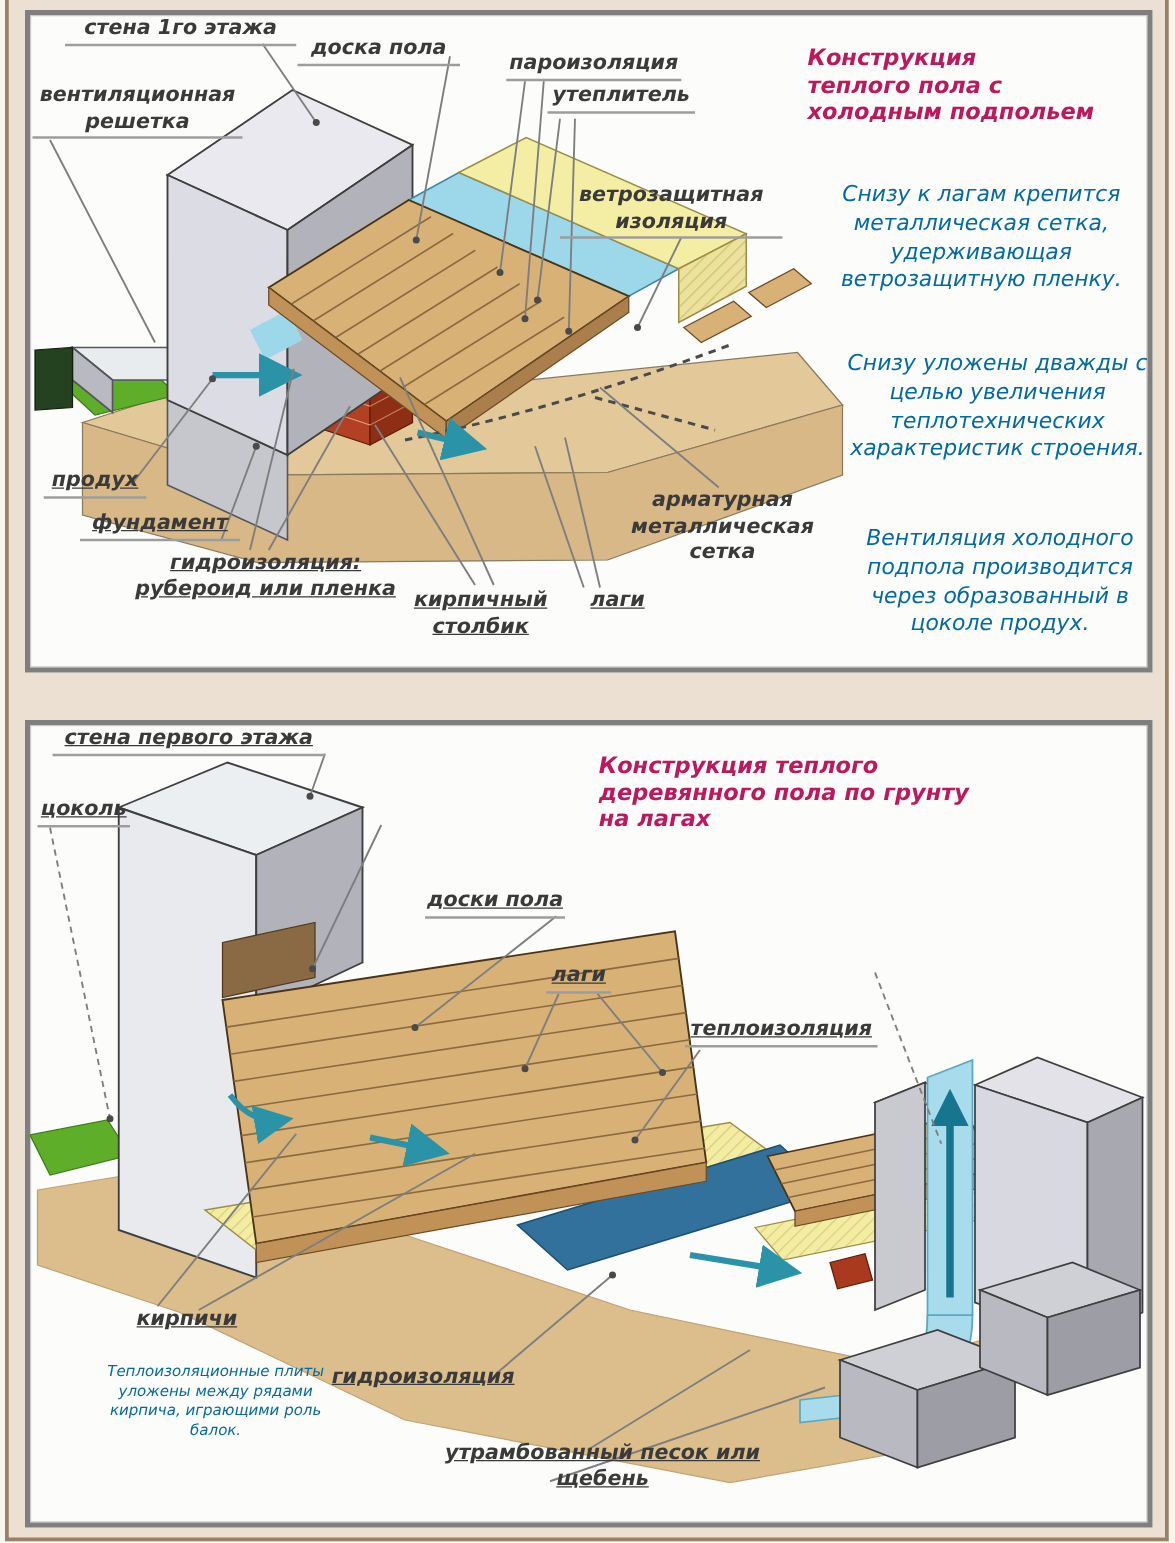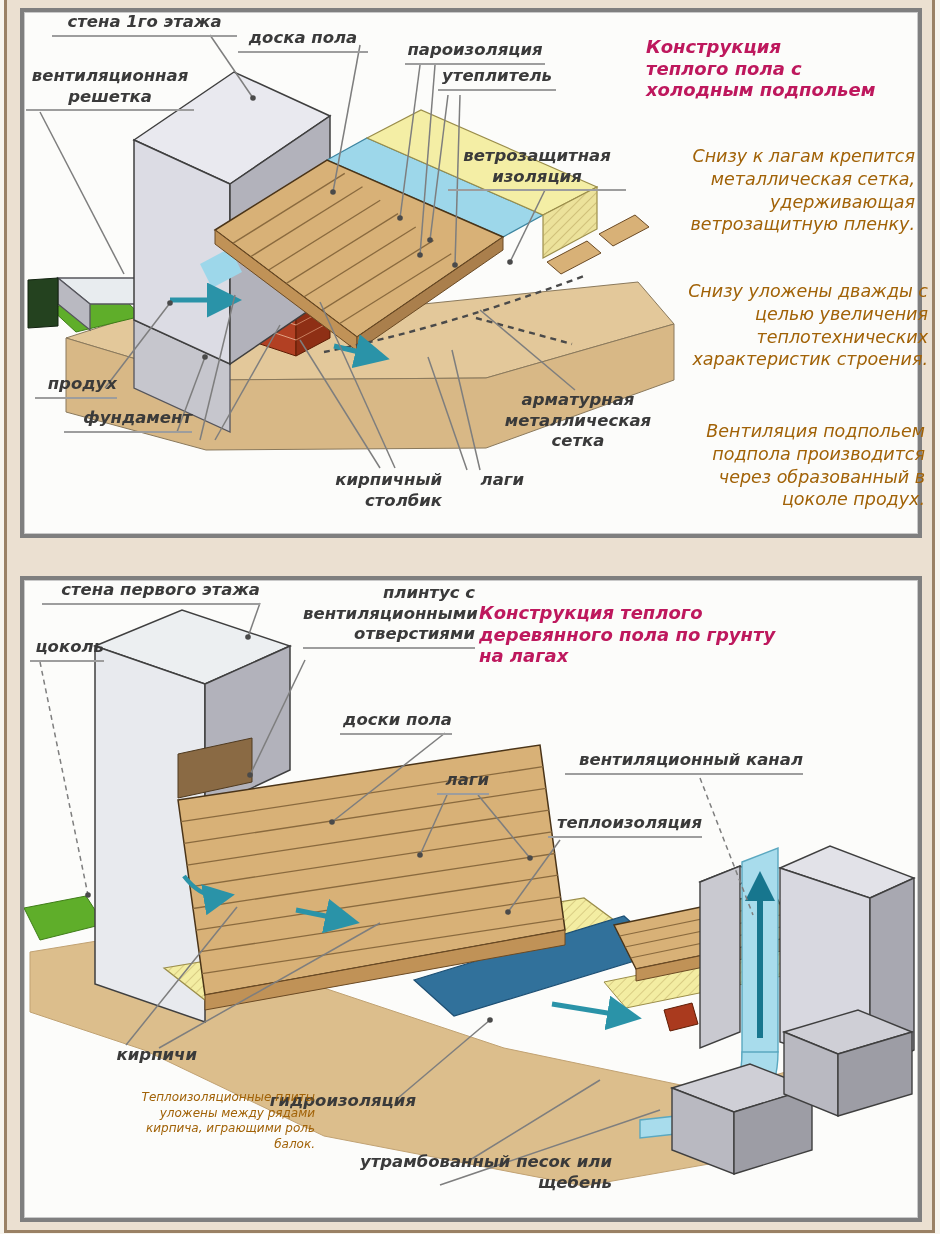--- a/index.html
+++ b/index.html
@@ -1,24 +1,24 @@
 <!DOCTYPE html>
 <html><head>
 <meta charset="utf-8">
 <style>
   html,body{margin:0;padding:0;background:#fff;}
   .sheet{position:relative;width:940px;height:1234px;background:#f8f5ee;font-family:"DejaVu Sans",sans-serif;overflow:hidden;}
   .frame{position:absolute;left:4px;top:-3px;width:925px;height:1230px;border:3px solid #9a8165;background:#ebe0d1;}
   .panel{position:absolute;background:#fcfcfa;border:4px solid #7f7f7f;box-shadow:0 0 0 1px #c9c9c9 inset;}
   .panel svg{position:absolute;left:0;top:0;}
   .lb{position:absolute;font-weight:bold;font-style:italic;font-size:16.5px;line-height:1.25;color:#3a3a3a;white-space:pre-line;text-align:center;}
-  .tl{text-align:right;}
+  .tl{text-align:center;text-decoration:underline;}
   .u{border-bottom:2px solid #9d9d9d;padding-bottom:2px;}
   .ttl{position:absolute;color:#be185d;font-weight:bold;font-style:italic;font-size:18px;line-height:1.2;text-align:left;white-space:pre-line;}
-  .para{position:absolute;font-style:italic;font-size:17.5px;line-height:1.3;color:#a16207;white-space:pre-line;text-align:right;}
+  .para{position:absolute;font-style:italic;font-size:17.5px;line-height:1.3;color:#0369a1;white-space:pre-line;text-align:center;}
 </style>
 </head>
 <body>
 
 <div class="sheet">
   <div class="frame"></div>
 
   <div class="panel" style="left:20px;top:8px;width:894px;height:522px">
     <svg width="894" height="522" viewBox="0 0 894 522">
       <defs>
@@ -129,38 +129,40 @@
     <div class="lb u" style="left:28px;top:0;width:185px">стена 1го этажа</div>
     <div class="lb u" style="left:214px;top:16px;width:130px">доска пола</div>
     <div class="lb u" style="left:381px;top:28px;width:140px">пароизоляция</div>
     <div class="lb u" style="left:414px;top:54px;width:118px">утеплитель</div>
     <div class="lb u" style="left:424px;top:134px;width:178px">ветрозащитная
 изоляция</div>
     <div class="lb u" style="left:2px;top:54px;width:168px">вентиляционная
 решетка</div>
     <div class="lb u tl" style="left:11px;top:362px;width:82px">продух</div>
     <div class="lb u tl" style="left:40px;top:396px;width:128px">фундамент</div>
+    <div class="lb tl" style="left:81px;top:428px;width:215px">гидроизоляция:
+рубероид или пленка</div>
     <div class="lb tl" style="left:303px;top:458px;width:115px">кирпичный
 столбик</div>
     <div class="lb tl" style="left:440px;top:458px;width:60px">лаги</div>
     <div class="lb" style="left:480px;top:378px;width:148px">арматурная
 металлическая
 сетка</div>
     <div class="ttl" style="left:622px;top:24px;width:264px">Конструкция
 теплого пола с
 холодным  подпольем</div>
     <div class="para" style="left:631px;top:133px;width:260px">Снизу к лагам крепится
 металлическая сетка,
 удерживающая
 ветрозащитную пленку.</div>
     <div class="para" style="left:644px;top:268px;width:260px">Снизу уложены дважды с
 целью увеличения
 теплотехнических
 характеристик строения.</div>
-    <div class="para" style="left:651px;top:408px;width:250px">Вентиляция подпольем
+    <div class="para" style="left:651px;top:408px;width:250px">Вентиляция холодного
 подпола производится
 через образованный в
 цоколе продух.</div>
   </div>
 
   <div class="panel" style="left:20px;top:576px;width:894px;height:638px">
     <svg width="894" height="638" viewBox="0 0 894 638">
       <defs>
         <marker id="ah2" markerWidth="7" markerHeight="7" refX="5" refY="3.5" orient="auto">
             <path d="M0,0 L7,3.5 L0,7 Z" fill="#2a93a8"></path>
@@ -261,27 +263,23 @@
           <circle cx="226" cy="195" r="2.8"></circle>
           <circle cx="308" cy="242" r="2.8"></circle>
         <circle cx="396" cy="275" r="2.8"></circle>
           <circle cx="506" cy="278" r="2.8"></circle>
           <circle cx="484" cy="332" r="2.8"></circle>
         <circle cx="466" cy="440" r="2.8"></circle>
           <circle cx="64" cy="315" r="2.8"></circle>
       </g>
     </svg>
     <div class="lb u tl" style="left:18px;top:0;width:218px">стена первого этажа</div>
-    <div class="lb u tl" style="left:279px;top:3px;width:172px">плинтус с
-вентиляционными
-отверстиями</div>
     <div class="lb u tl" style="left:6px;top:57px;width:74px">цоколь</div>
     <div class="lb u tl" style="left:316px;top:130px;width:112px">доски пола</div>
     <div class="lb u tl" style="left:413px;top:190px;width:52px">лаги</div>
-    <div class="lb u tl" style="left:541px;top:170px;width:238px">вентиляционный канал</div>
     <div class="lb u tl" style="left:524px;top:233px;width:154px">теплоизоляция</div>
     <div class="lb tl" style="left:78px;top:465px;width:95px">кирпичи</div>
     <div class="lb tl" style="left:237px;top:511px;width:155px">гидроизоляция</div>
     <div class="lb tl" style="left:328px;top:572px;width:260px">утрамбованный песок или
 щебень</div>
     <div class="para" style="left:6px;top:510px;width:285px;font-size:12px">Теплоизоляционные плиты
 уложены между рядами
 кирпича, играющими роль
 балок.</div>
     <div class="ttl" style="left:455px;top:22px;width:430px">Конструкция теплого

